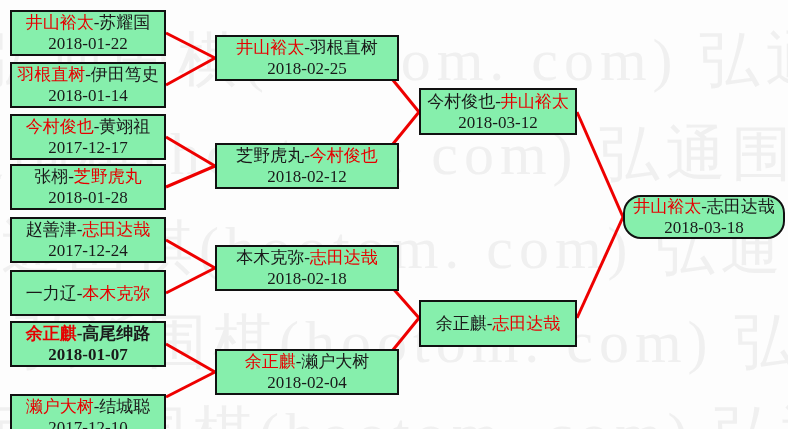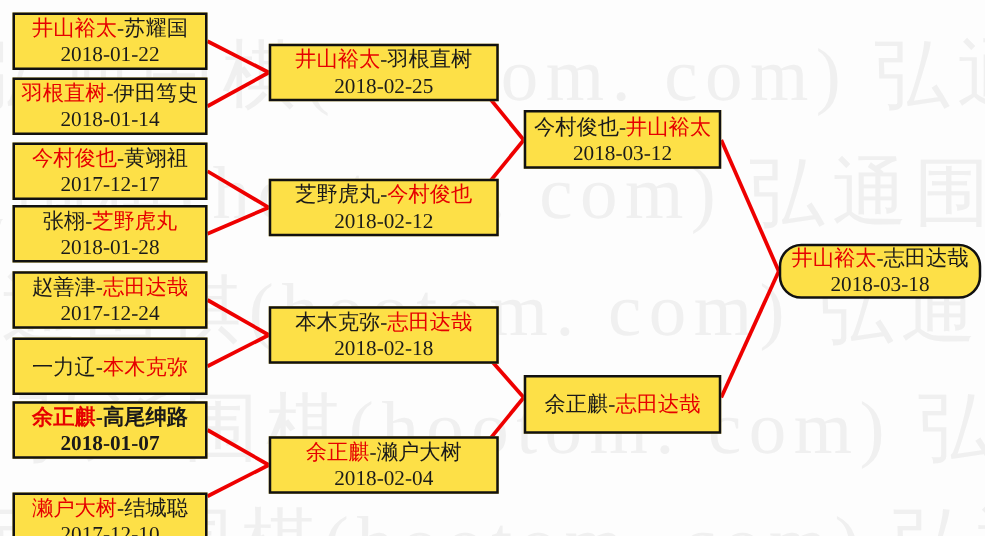--- a/index.html
+++ b/index.html
@@ -51,21 +51,21 @@
   }
   .connectors line {
     stroke: var(--line-color);
     stroke-width: 3;
   }
   
   .box {
     position: absolute;
     z-index: 2;
     box-sizing: border-box;
-    background: #fde047;
+    background: #86efac;
     border: 2px solid #111111;
     display: flex;
     flex-direction: column;
     align-items: center;
     justify-content: center;
     text-align: center;
     color: var(--text-color);
     font-size: 17px;
     line-height: 21px;
   }

